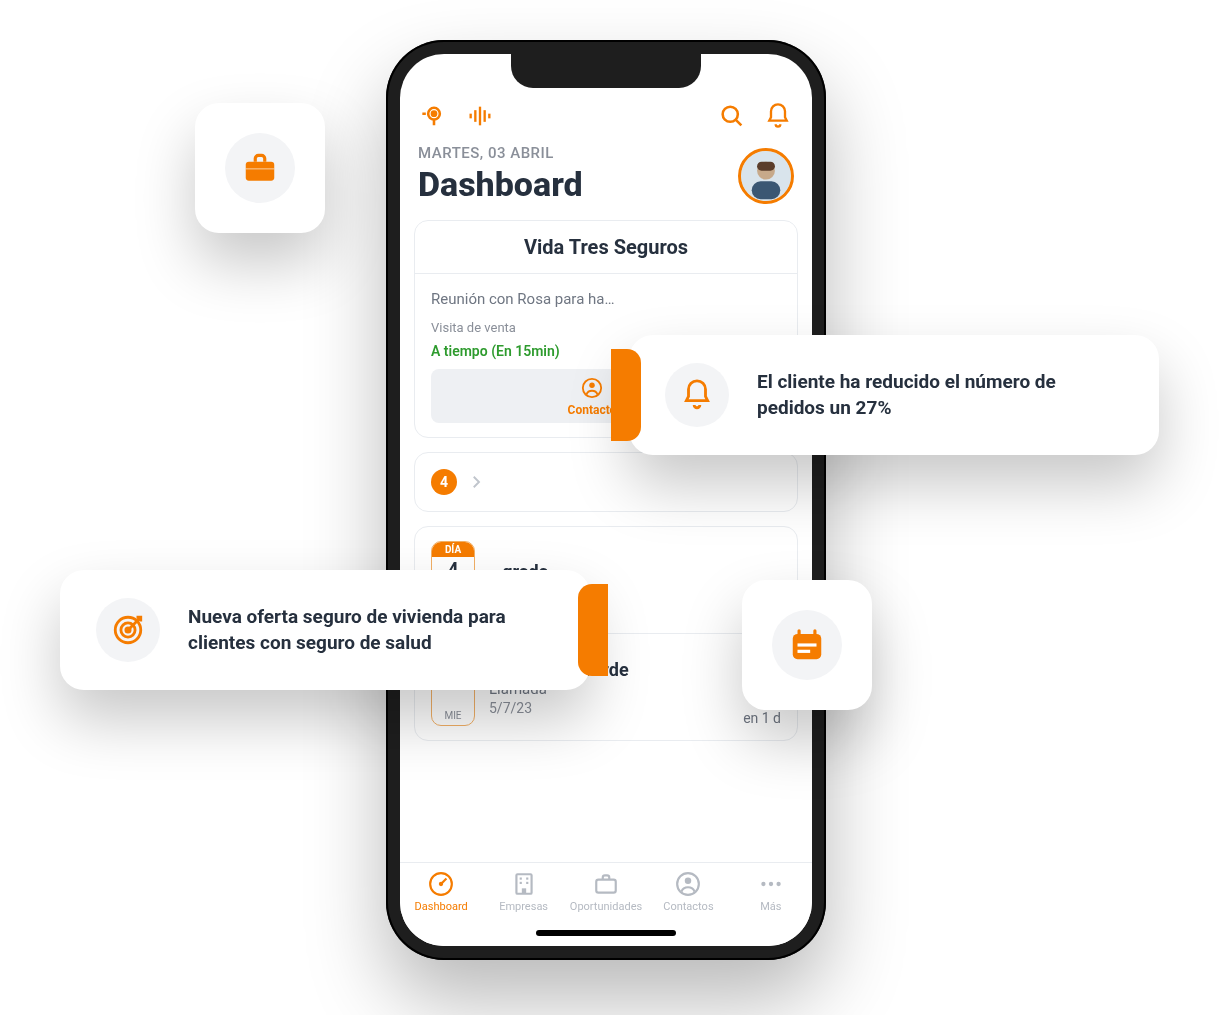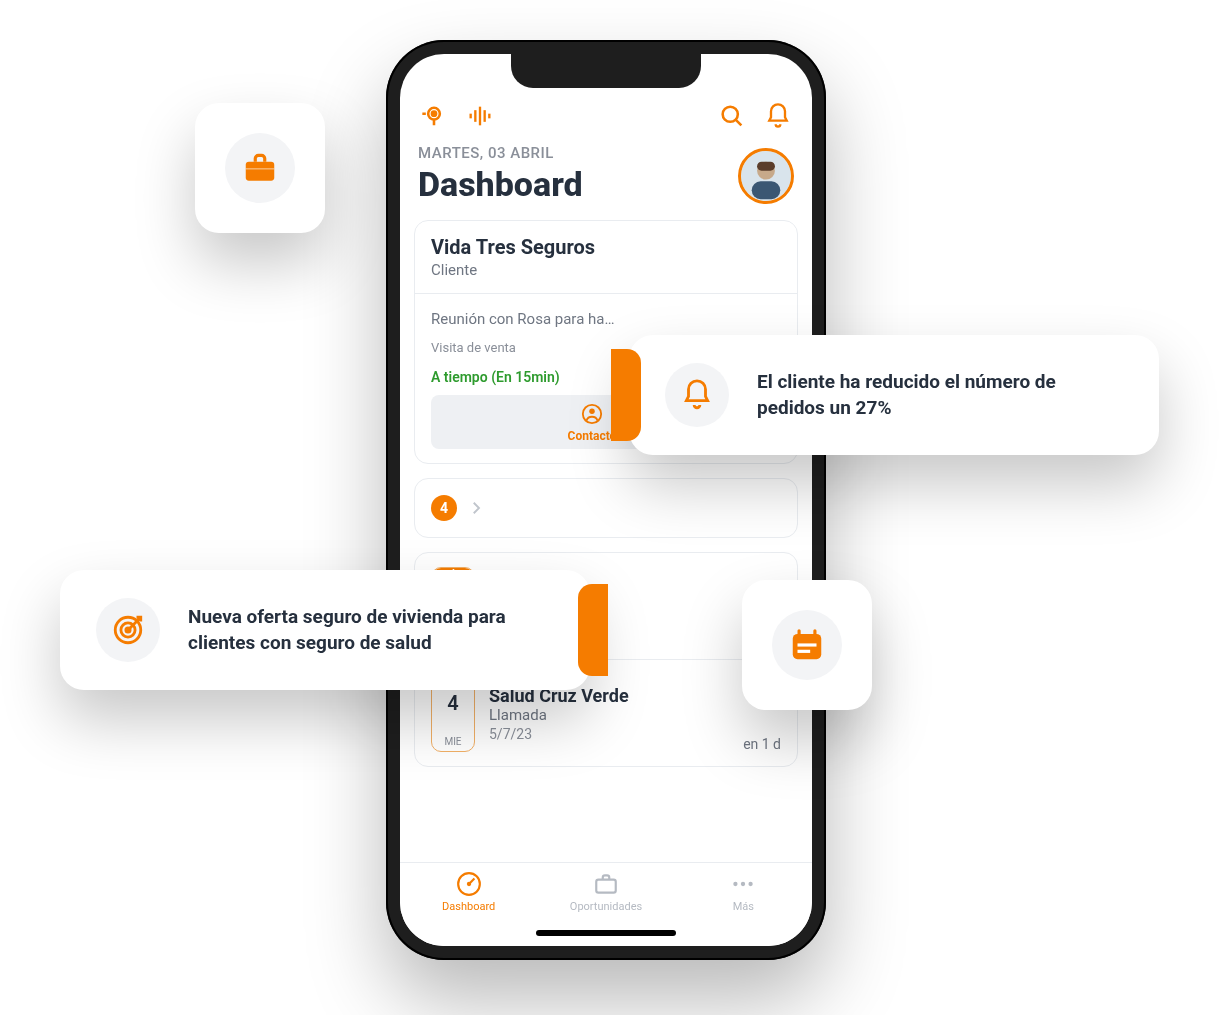--- a/index.html
+++ b/index.html
@@ -44,27 +44,27 @@
   .header-text { flex:1; }
   .date { font-size: 15px; letter-spacing:.5px; color:#8a8f99; font-weight:500; }
   .title { font-size: 34px; font-weight:800; color:#26303e; margin-top:2px; }
   .avatar { width:56px; height:56px; border-radius:50%; border:3px solid #f57c00; background:#e8dcc8; display:flex; align-items:center; justify-content:center; overflow:hidden; }
   .avatar svg { width:100%; height:100%; }
 
   
   .content { padding: 8px 14px 0; flex:1; overflow:hidden; }
   .card { border:1px solid #e9ecf0; border-radius:14px; background:#fff; margin-bottom:14px; }
   .card-inner { padding: 14px 16px; }
-  .card-h1 { font-size:20px; font-weight:700; color:#26303e; }
+  .card-h1 { font-size:20px; font-weight:700; color:#26303e;text-align:center; }
   .card-sub { font-size:15px; color:#6f7682; margin-top:2px; }
   .hr { height:1px; background:#e9ecf0; }
   .meeting-time { font-size:17px; color:#26303e; }
   .meeting-desc { font-size:15px; color:#6f7682; margin-top:2px; white-space:nowrap; overflow:hidden; text-overflow:ellipsis; }
   .visit-label { font-size:13px; color:#8a8f99; margin-top:12px; }
-  .on-time { font-size:14px; color:#2e9b2e; font-weight:600; margin-top:14px; }
+  .on-time { font-size:14px; color:#2e9b2e; font-weight:600; margin-top:8px; }
   .chips { display:flex; gap:8px; margin-top:10px;font-weight:bold; }
   .chip { flex:1; background:#eef0f3; border-radius:8px; display:flex; flex-direction:column; align-items:center; justify-content:center; padding:8px 0 6px; color:#f57c00; }
   .chip svg { width:22px; height:22px; }
   .chip-label { font-size:12px; margin-top:4px; }
 
   .row { display:flex; align-items:center; padding:16px; gap:10px; }
   .row-title { flex:1; font-size:18px; color:#26303e; }
   .badge { width:26px; height:26px; border-radius:50%; background:#f57c00; color:#fff; font-size:14px; font-weight:700; display:flex; align-items:center; justify-content:center; }
   .chevron { color:#c0c5cc; }
 
@@ -156,21 +156,20 @@
             <rect x="18" y="12" width="20" height="10" rx="5" fill="#5a3d2b"></rect>
           </svg>
       </div>
     </div>
 
     <div class="content">
 
       <div class="card">
         <div class="card-inner">
           <div class="card-h1">Vida Tres Seguros</div>
-          <div class="card-sub">Cliente</div>
         </div>
         <div class="hr"></div>
         <div class="card-inner">
           <div class="meeting-desc">Reunión con Rosa para ha…</div>
           <div class="visit-label">Visita de venta</div>
           <div class="on-time">A tiempo (En 15min)</div>
           <div class="chips">
             <div class="chip">
               <svg viewBox="0 0 24 24" fill="currentColor">
                   <circle cx="12" cy="12" r="10" fill="none" stroke="currentColor" stroke-width="2"></circle>
@@ -227,24 +226,43 @@
       <div class="nav-item active">
         <svg viewBox="0 0 24 24" fill="currentColor">
             <circle cx="12" cy="12" r="10" fill="none" stroke="currentColor" stroke-width="2"></circle>
             <path d="M12 12l5-5" stroke="currentColor" stroke-width="2"></path>
             <circle cx="12" cy="12" r="2"></circle>
           </svg>
         <span class="nav-label">Dashboard</span>
       </div>
       <div class="nav-item">
         <svg viewBox="0 0 24 24" fill="currentColor">
+            <rect x="5" y="3" width="14" height="18" rx="1" fill="none" stroke="currentColor" stroke-width="2"></rect>
+            <rect x="8" y="6" width="2" height="2"></rect>
+            <rect x="14" y="6" width="2" height="2"></rect>
+            <rect x="8" y="10" width="2" height="2"></rect>
+            <rect x="14" y="10" width="2" height="2"></rect>
+            <rect x="10" y="16" width="4" height="5"></rect>
+          </svg>
+        <span class="nav-label">Empresas</span>
+      </div>
+      <div class="nav-item">
+        <svg viewBox="0 0 24 24" fill="currentColor">
             <rect x="3" y="8" width="18" height="12" rx="2" fill="none" stroke="currentColor" stroke-width="2"></rect>
             <path d="M9 8V6a2 2 0 012-2h2a2 2 0 012 2v2" fill="none" stroke="currentColor" stroke-width="2"></path>
           </svg>
         <span class="nav-label">Oportunidades</span>
+      </div>
+      <div class="nav-item">
+        <svg viewBox="0 0 24 24" fill="currentColor">
+            <circle cx="12" cy="12" r="10" fill="none" stroke="currentColor" stroke-width="2"></circle>
+            <circle cx="12" cy="9" r="3"></circle>
+            <path d="M6 19c1-3 4-4 6-4s5 1 6 4" fill="none" stroke="currentColor" stroke-width="2"></path>
+          </svg>
+        <span class="nav-label">Contactos</span>
       </div>
       <div class="nav-item">
         <svg viewBox="0 0 24 24" fill="currentColor">
             <circle cx="5" cy="12" r="2"></circle>
             <circle cx="12" cy="12" r="2"></circle>
             <circle cx="19" cy="12" r="2"></circle>
           </svg>
         <span class="nav-label">Más</span>
       </div>
     </div>

